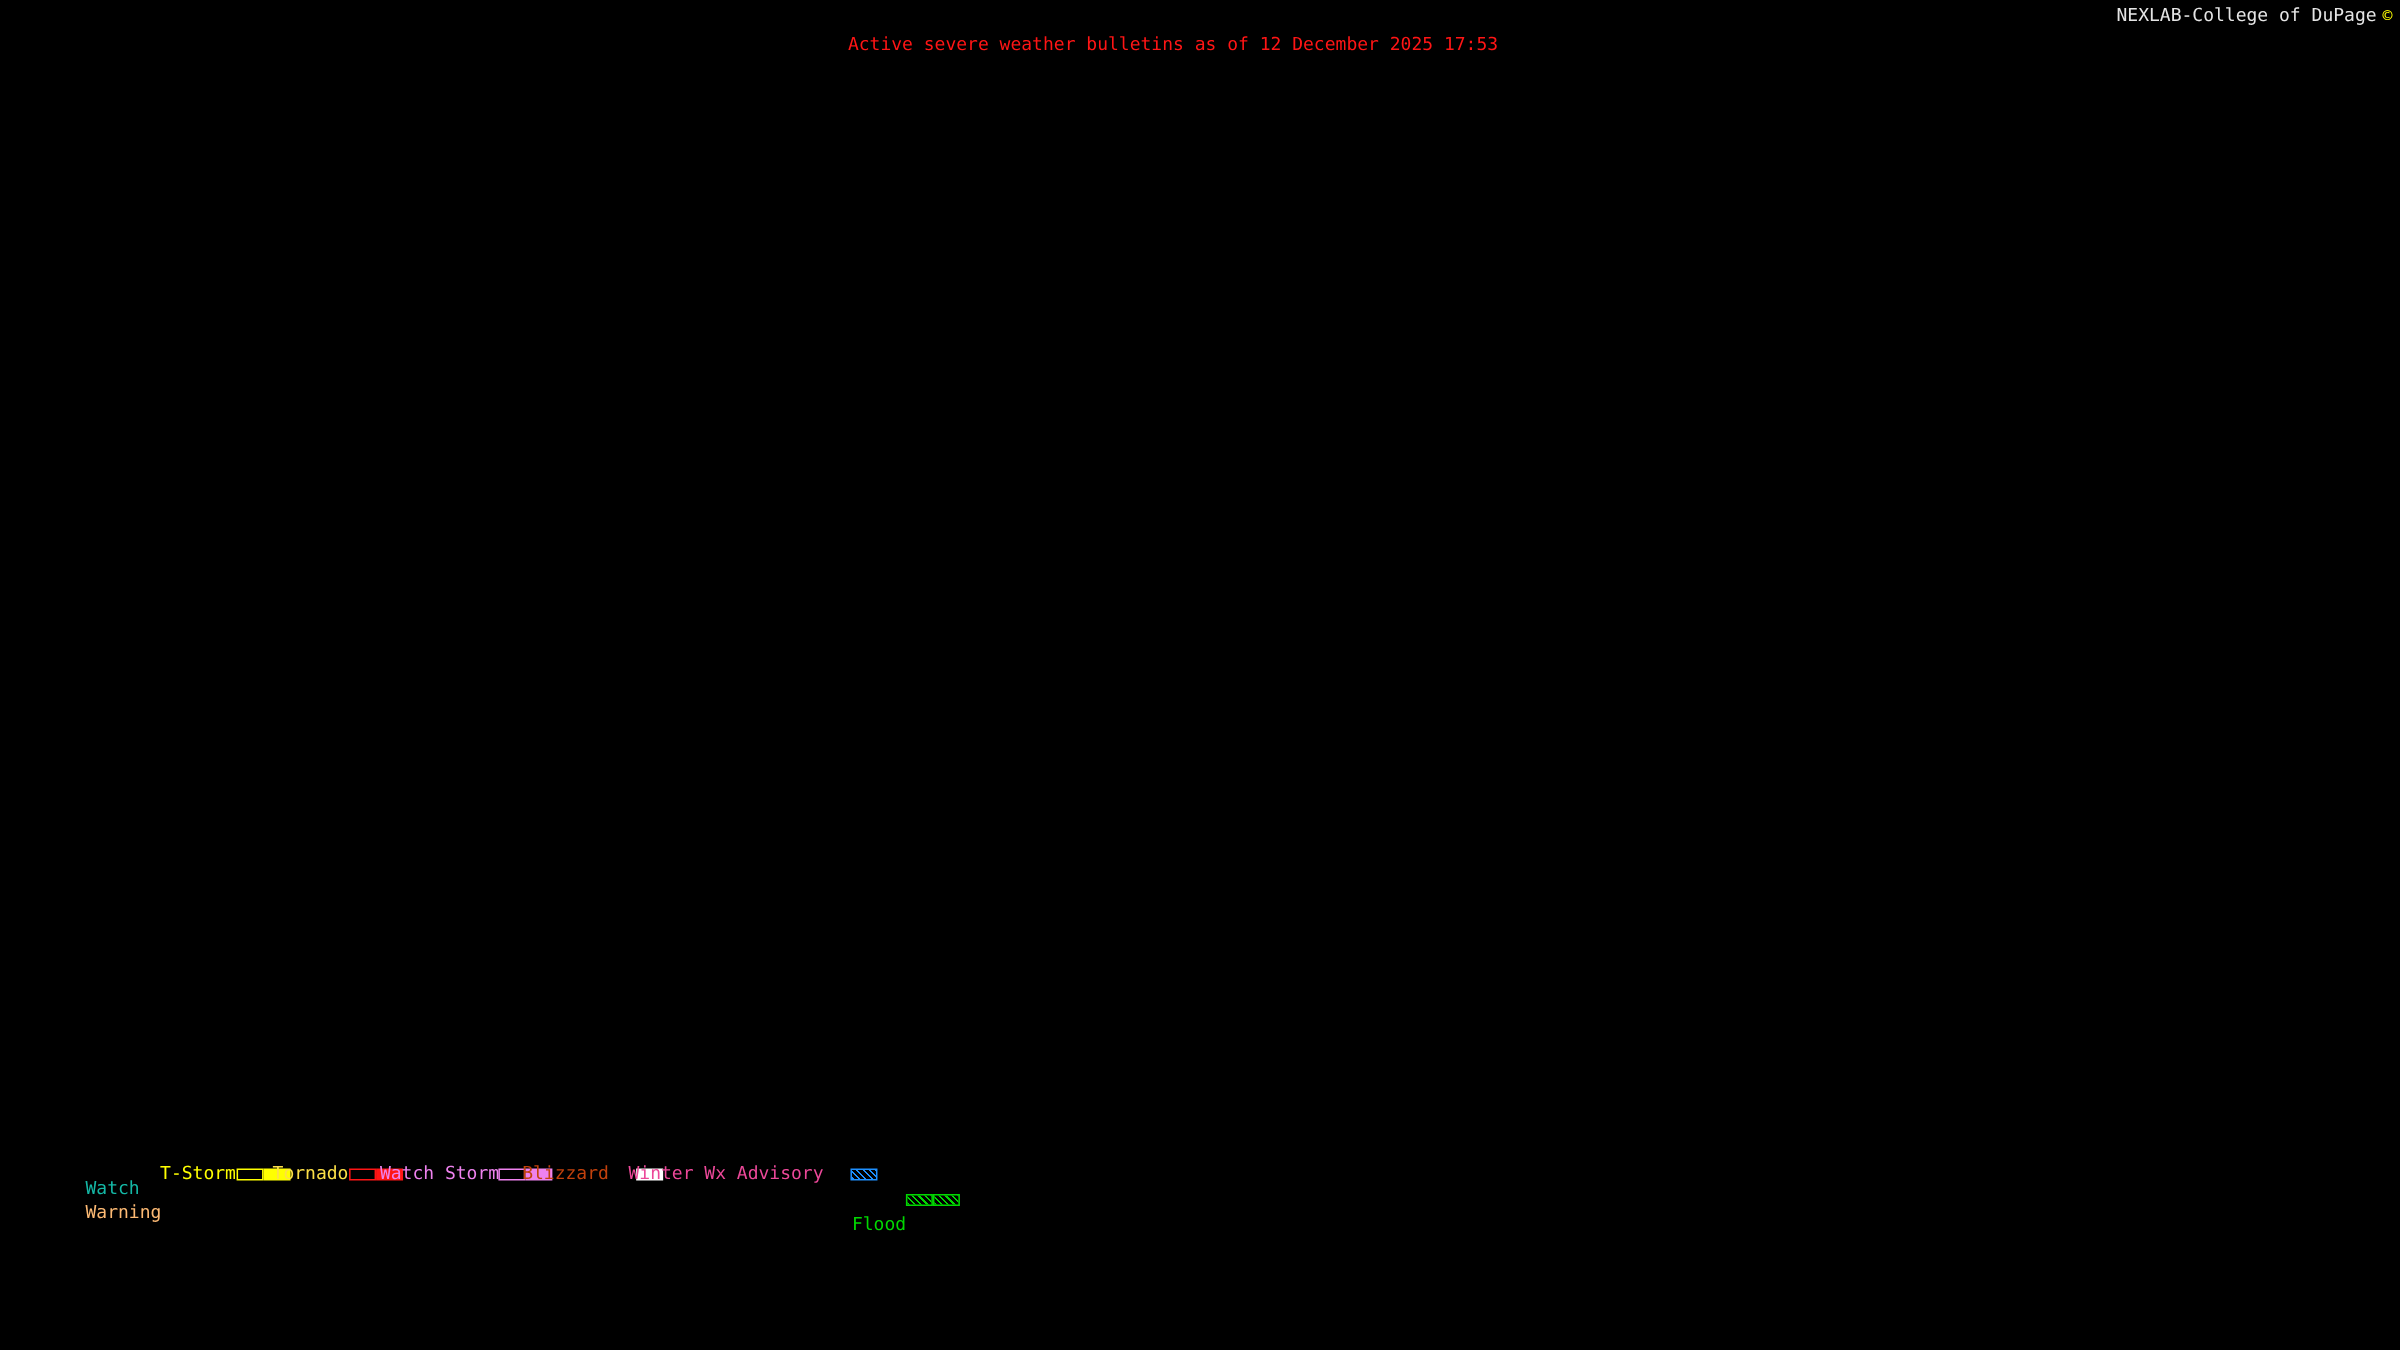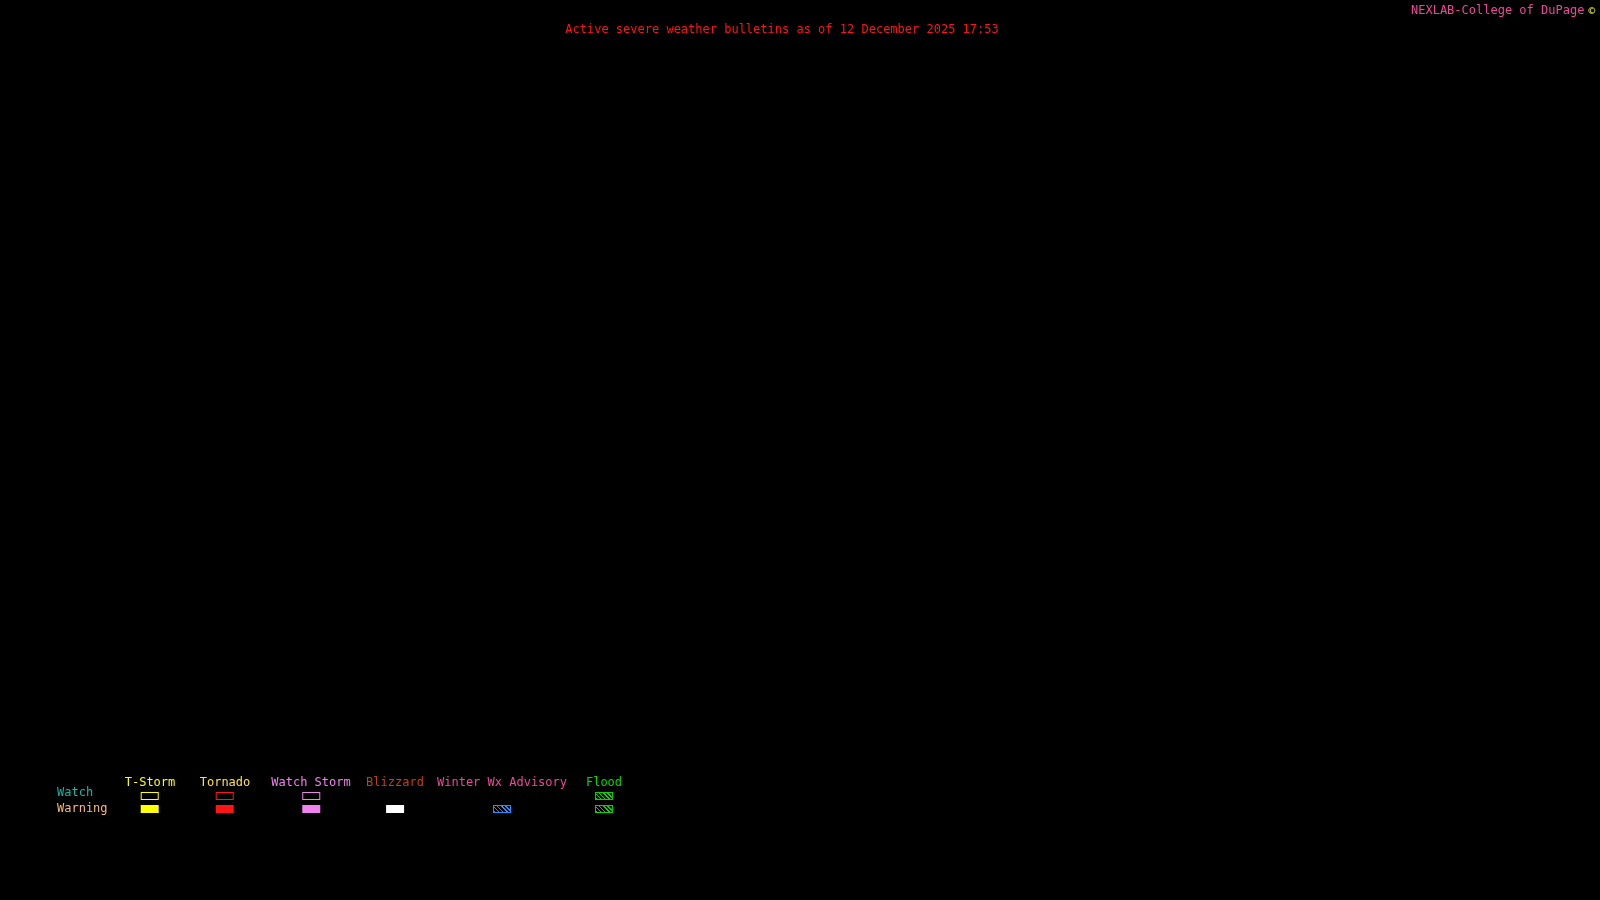--- a/index.html
+++ b/index.html
@@ -41,21 +41,21 @@
     left: 57px;
   }
   #legend-row-watch  { top: 786px; }
   #legend-row-warning { top: 802px; }
 
   .legend-col {
     position: absolute;
     top: 776px;
     transform: translateX(-50%);
     display: flex;
-    flex-direction: column;
+    flex-direction: row;
     align-items: center;
   }
   .col-label {
     display: block;
     height: 13px;
     white-space: nowrap;
   }
   .swatch-slot {
     height: 13px;
     display: flex;
@@ -86,21 +86,21 @@
   .swatch.none {
     visibility: hidden;
   }
 </style>
 </head>
 <body>
 
 <div id="canvas">
 
   <div id="brand" class="abs">
-    <span style="color: #ec4899;">NEXLAB-College of DuPage</span><span class="copyright-glyph" style="color: rgb(255, 255, 0);">©</span>
+    <span style="color: #e5e5e5;">NEXLAB-College of DuPage</span><span class="copyright-glyph" style="color: rgb(255, 255, 0);">©</span>
   </div>
 
   <div id="bulletin-title" class="abs" style="color: rgb(255, 21, 21);">Active severe weather bulletins as of 12 December 2025 17:53</div>
 
   <div id="legend-row-watch" class="abs legend-row-label" style="color: #14b8a6;">Watch</div>
   <div id="legend-row-warning" class="abs legend-row-label" style="color: #fdba74;">Warning</div>
 
   <div class="legend-col" style="left:150px">
     <span class="col-label" style="color: rgb(255, 255, 0);">T-Storm</span>
     <span class="swatch-slot">
@@ -145,21 +145,21 @@
     <span class="col-label" style="color: #ec4899;">Winter Wx Advisory</span>
     <span class="swatch-slot">
         <span class="swatch none" style="color: rgb(30, 144, 255);"></span>
       </span>
     <span class="swatch-slot">
         <span class="swatch hatched" style="color: rgb(30, 144, 255);"></span>
       </span>
   </div>
 
   <div class="legend-col" style="left:604px">
-    <span class="col-label" style="color: rgb(0, 216, 0);">Flood</span>
+    <span class="col-label" style="color: rgb(0, 216, 0); margin-top: 34px;">Flood</span>
     <span class="swatch-slot">
         <span class="swatch hatched" style="color: rgb(0, 216, 0);"></span>
       </span>
     <span class="swatch-slot">
         <span class="swatch hatched" style="color: rgb(0, 216, 0);"></span>
       </span>
   </div>
 
 </div>
 

